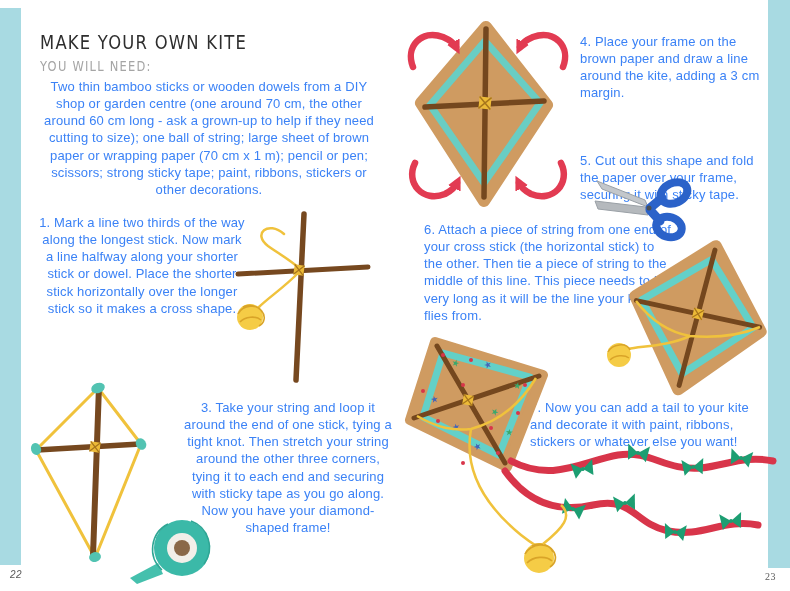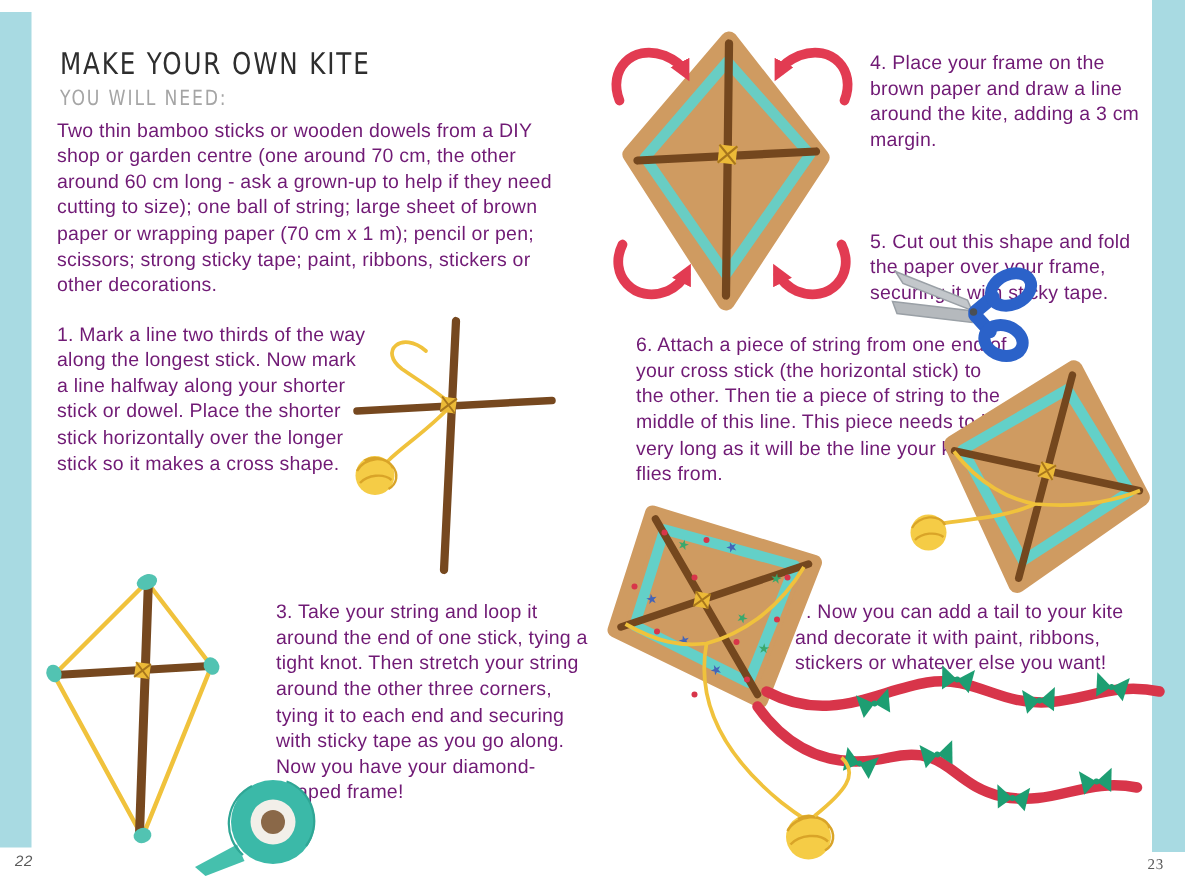--- a/index.html
+++ b/index.html
@@ -1,36 +1,36 @@
 <!DOCTYPE html>
 <html><head>
 <meta charset="utf-8">
 <style>
   html,body{margin:0;padding:0;}
   body{width:790px;height:591px;background:#ffffff;overflow:hidden;position:relative;
        font-family:"Liberation Sans",sans-serif;}
   .abs{position:absolute;}
   .edge{background:#a8dae2;}
-  .page-text{position:absolute;color:#701a75;font-size:13px;line-height:1.32;letter-spacing:0.15px;}
+  .page-text{position:absolute;color:#3b82f6;font-size:13px;line-height:1.32;letter-spacing:0.15px;}
   .title{position:absolute;left:40px;top:30px;font-family:"DejaVu Sans",sans-serif;
          font-size:20px;color:#2e2e2e;letter-spacing:1.5px;transform:scaleX(0.82);
          transform-origin:left top;font-weight:500;}
   .subtitle{position:absolute;left:40px;top:58px;font-family:"DejaVu Sans",sans-serif;
          font-size:14px;color:#a5a5a5;letter-spacing:1.5px;transform:scaleX(0.82);
          transform-origin:left top;font-weight:500;}
   .pagenum{position:absolute;font-size:10px;color:#5a5a5a;letter-spacing:0.5px;}
   svg{position:absolute;overflow:visible;}
 </style>
 </head>
 <body>
 
 <div class="abs edge" style="left:0;top:8px;width:21px;height:557px;"></div>
 <div class="abs edge" style="left:768px;top:0;width:22px;height:568px;"></div>
 
-<div class="abs" style="left:0;top:0;width:395px;height:494px;">
+<div class="abs" style="left:0;top:0;width:395px;height:494px;text-align:center;">
 
   <div class="title">MAKE YOUR OWN KITE</div>
   <div class="subtitle">YOU WILL NEED:</div>
 
   <div class="page-text" style="left:38px;top:78px;width:342px;">Two thin bamboo sticks or wooden dowels from a DIY shop or garden centre (one around 70 cm, the other around 60 cm long - ask a grown-up to help if they need cutting to size); one ball of string; large sheet of brown paper or wrapping paper (70 cm x 1 m); pencil or pen; scissors; strong sticky tape; paint, ribbons, stickers or other decorations.</div>
 
   <div class="page-text" style="left:38px;top:214px;width:208px;">1. Mark a line two thirds of the way along the longest stick. Now mark a line halfway along your shorter stick or dowel. Place the shorter stick horizontally over the longer stick so it makes a cross shape.</div>
 
 
   <div class="page-text" style="left:184px;top:399px;width:208px;">3. Take your string and loop it around the end of one stick, tying a tight knot. Then stretch your string around the other three corners, tying it to each end and securing with sticky tape as you go along. Now you have your diamond-shaped frame!</div>

